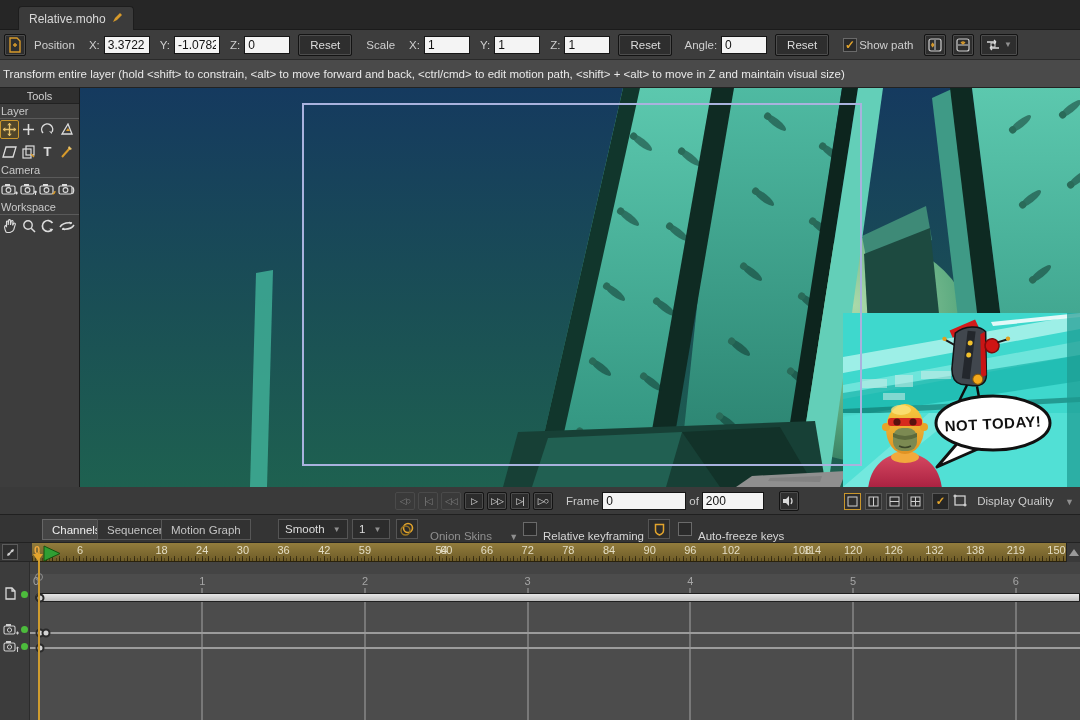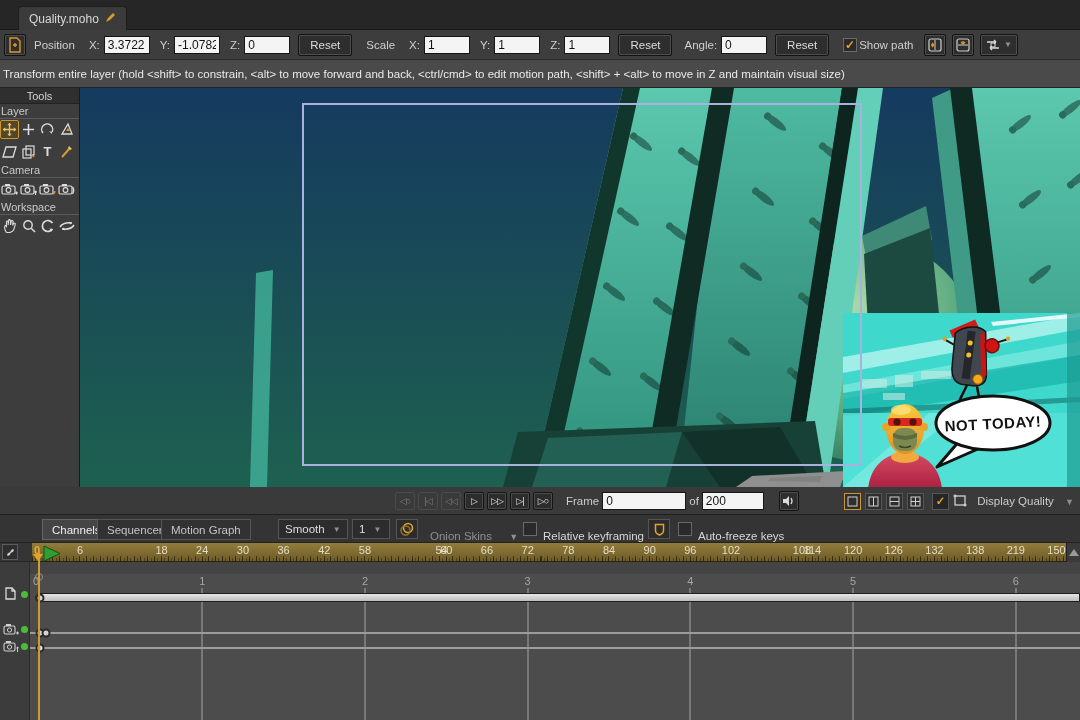--- a/index.html
+++ b/index.html
@@ -91,21 +91,21 @@
     border-left:5px solid transparent; border-right:5px solid transparent; border-top:7px solid #e2a42c; z-index:5; }
   .playtri { position:absolute; left:43px; top:545px; z-index:5; }
   .gdot { position:absolute; left:21px; width:7px; height:7px; border-radius:50%; background:#4cbb3c; }
   .tico { position:absolute; left:3px; }
 </style>
 </head>
 <body>
 
 <div class="tabbar">
   <div class="tab">
-    <span>Quality.moho</span>
+    <span>Relative.moho</span>
     <span><svg width="11" height="11" viewBox="0 0 11 11">
           <path d="M1 10 L3 6 L8 1 L10 3 L5 8 Z" fill="#d79a2b"></path>
         </svg></span>
   </div>
 </div>
 
 <div class="toolbar">
   <span class="icon-btn" style="margin-left:0">
     <svg width="14" height="16" viewBox="0 0 14 16">
         <path d="M2 1 h7 l3 3 v11 h-10 z" fill="none" stroke="#d79a2b" stroke-width="1.4"></path>
@@ -611,21 +611,21 @@
   <div class="ticks"></div>
   <div class="ticks2"></div>
   <div id="ruler-nums">
       <span class="rnum" style="left: 48.18px;">6</span>
       <span class="rnum" style="left: 88.86px; margin-top: 24px;">12</span>
       <span class="rnum" style="left: 129.54px;">18</span>
       <span class="rnum" style="left: 170.22px;">24</span>
       <span class="rnum" style="left: 210.9px;">30</span>
       <span class="rnum" style="left: 251.58px;">36</span>
       <span class="rnum" style="left: 292.26px;">42</span>
-      <span class="rnum" style="left: 332.94px;">58</span>
+      <span class="rnum" style="left: 332.94px;">59</span>
       <span class="rnum" style="left: 373.62px; margin-left: 36px;">54</span>
       <span class="rnum" style="left: 414.3px;">60</span>
       <span class="rnum" style="left: 454.98px;">66</span>
       <span class="rnum" style="left: 495.66px;">72</span>
       <span class="rnum" style="left: 536.34px;">78</span>
       <span class="rnum" style="left: 577.02px;">84</span>
       <span class="rnum" style="left: 617.7px;">90</span>
       <span class="rnum" style="left: 658.38px;">96</span>
       <span class="rnum" style="left: 699.06px; text-align: center;">102</span>
       <span class="rnum" style="left: 770px;">108</span>

